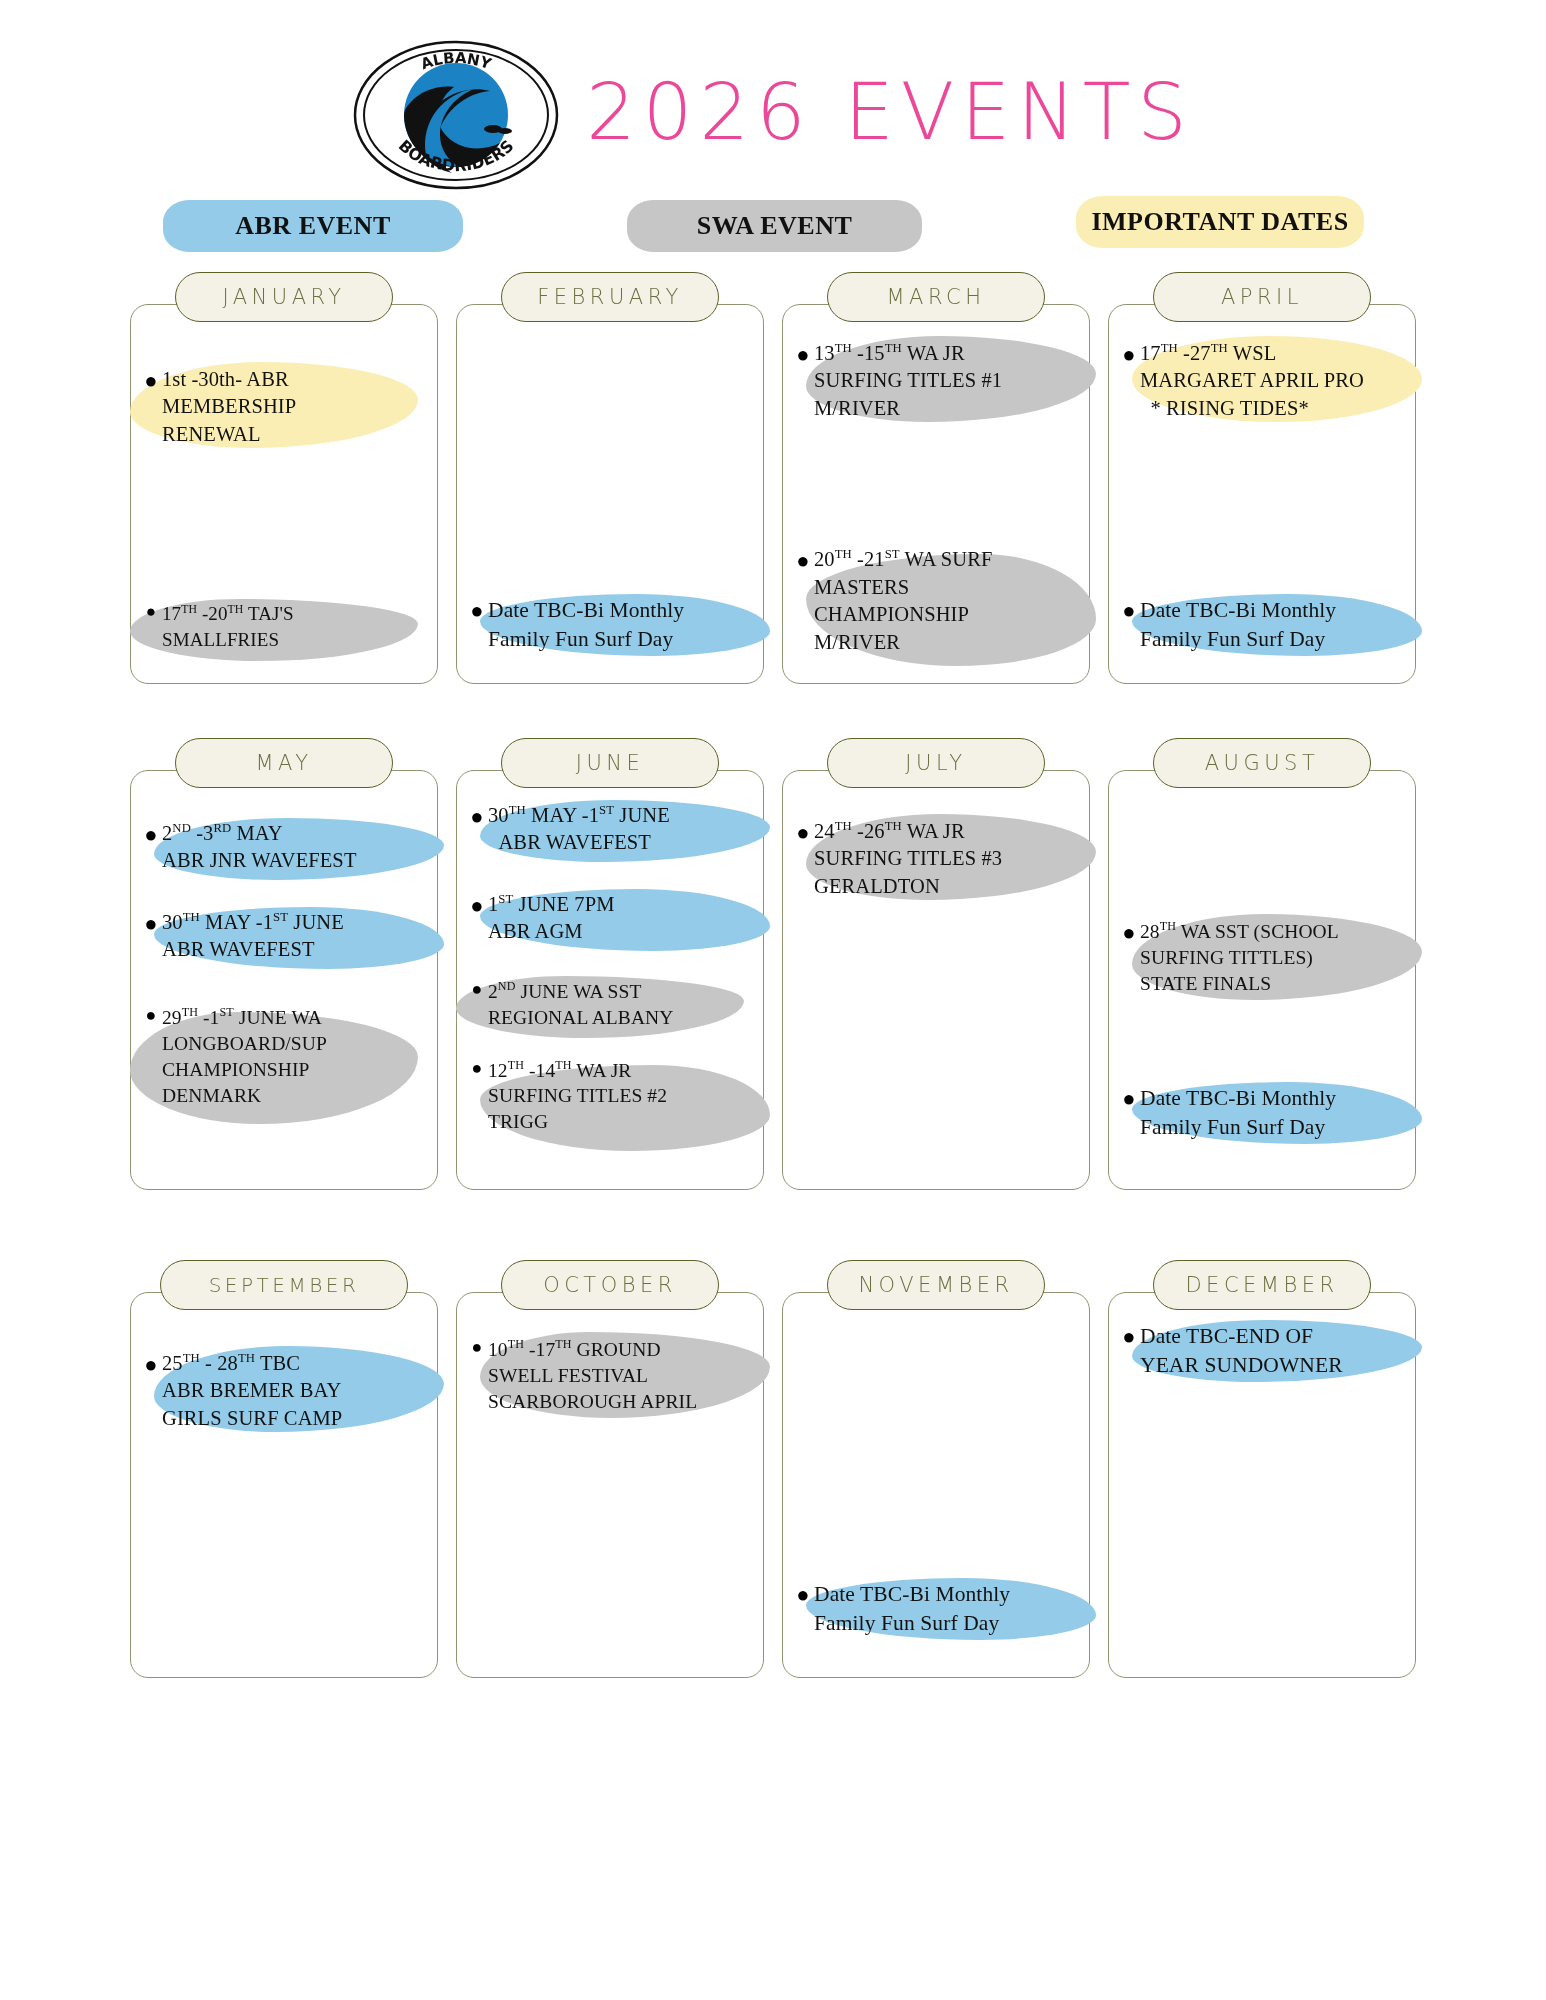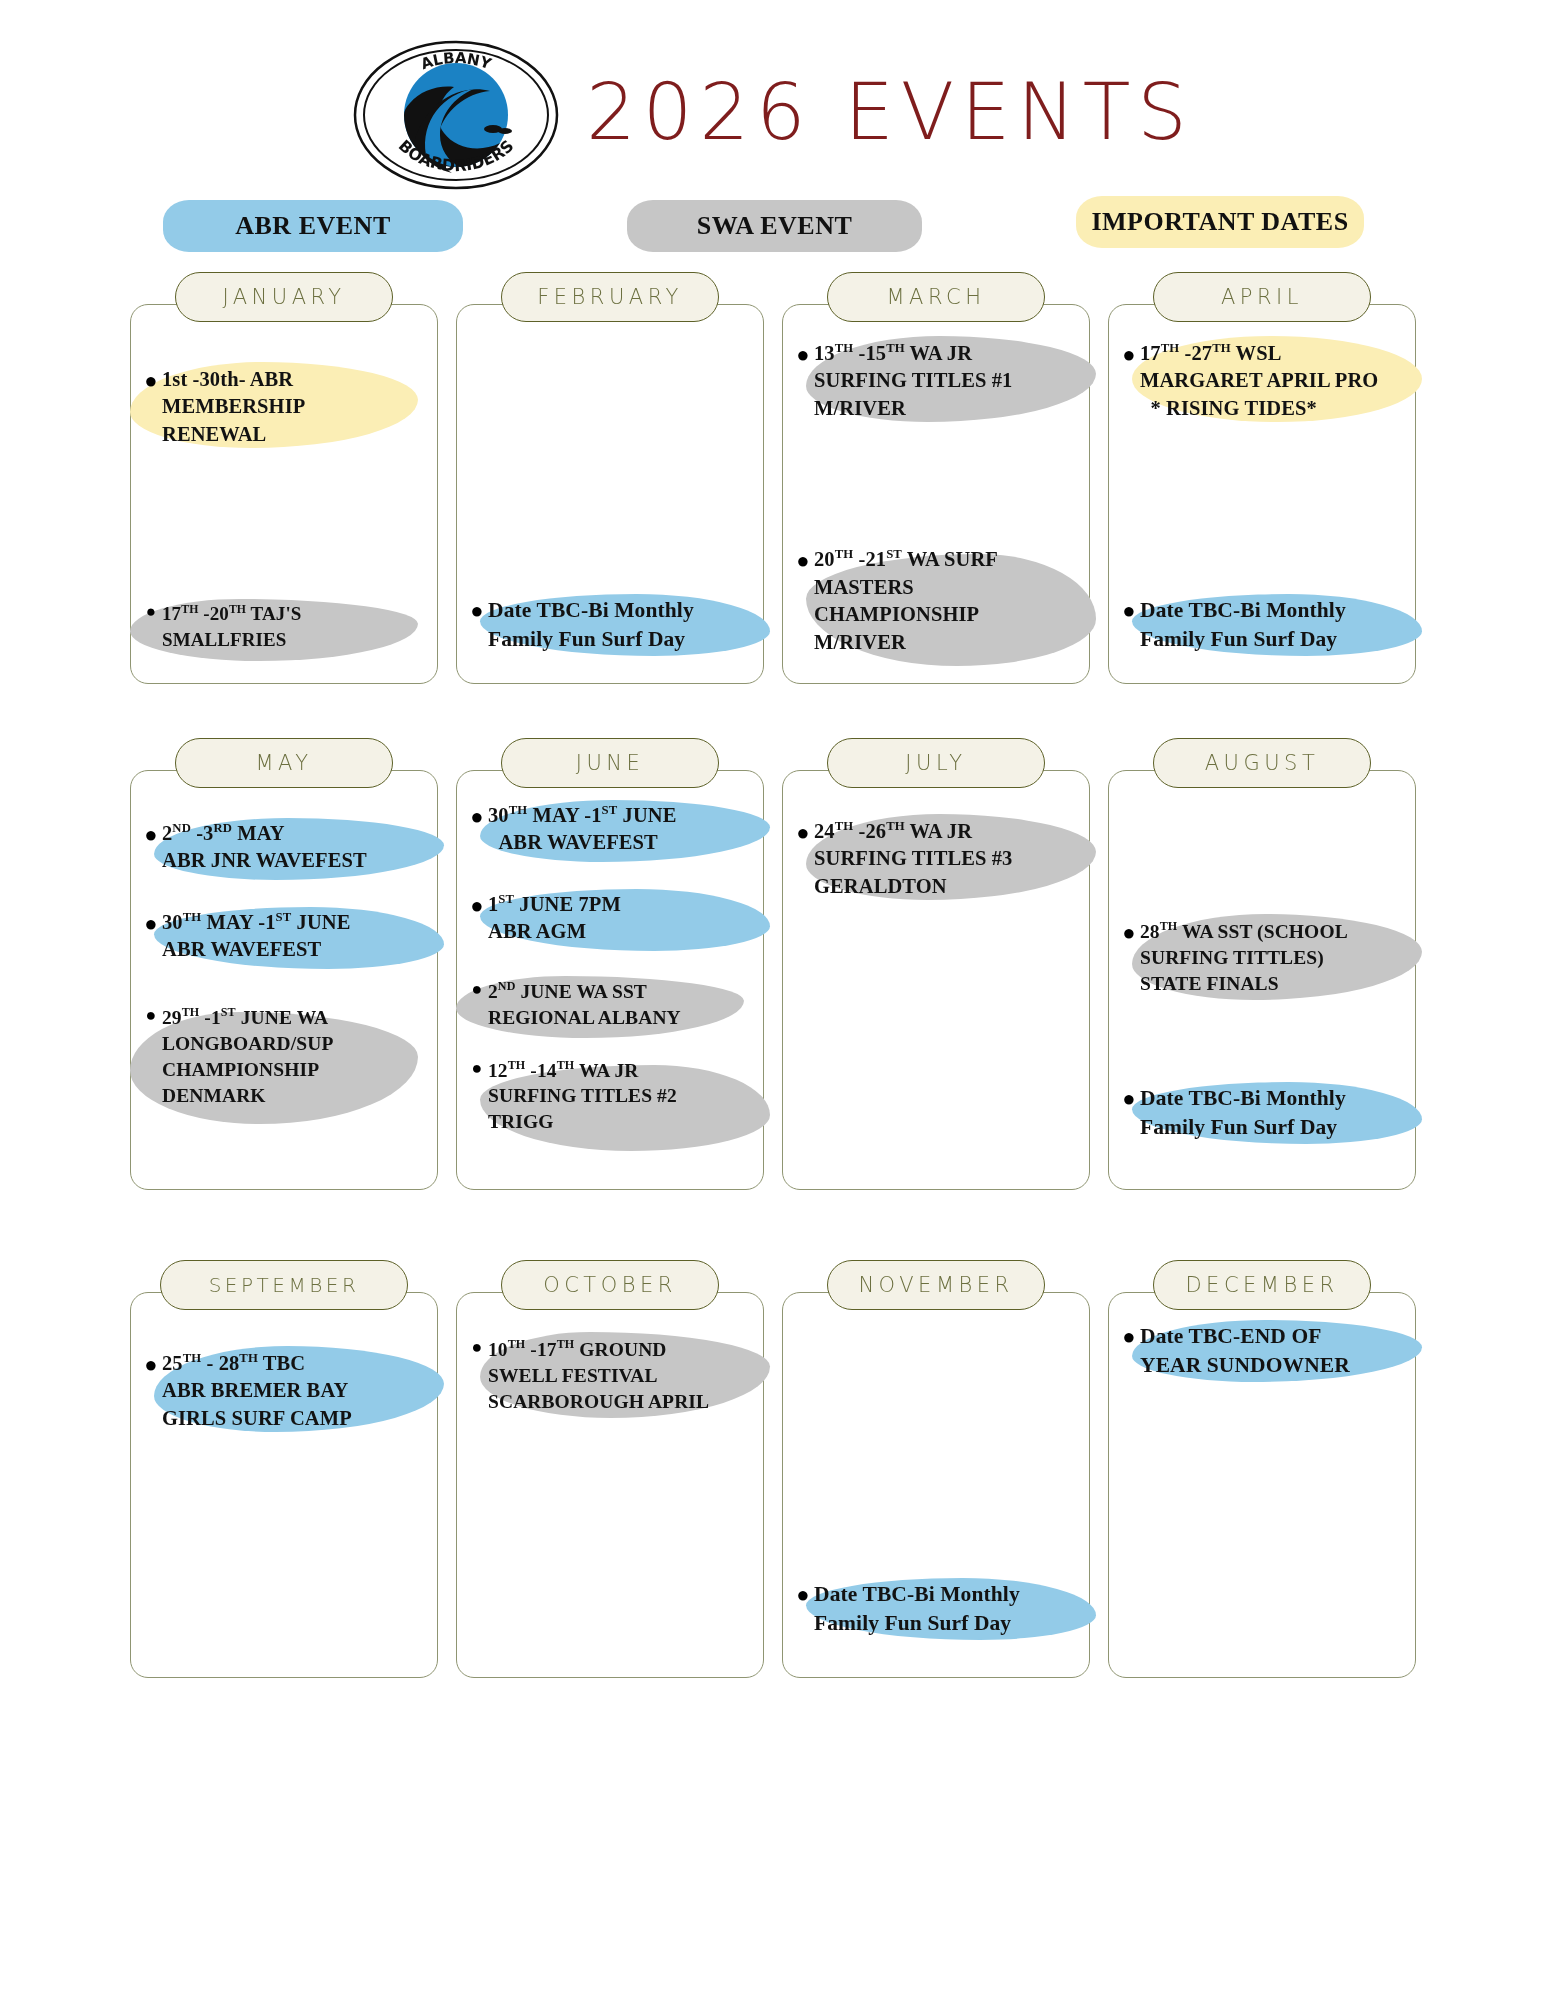--- a/index.html
+++ b/index.html
@@ -26,21 +26,21 @@
     width: 208px; height: 152px;
     flex: 0 0 auto;
     position: relative;
   }
   .logo svg { display:block; width:100%; height:100%; }
   .title {
     font-family: "DejaVu Sans", sans-serif;
     font-weight: 300;
     font-size: 78px;
     letter-spacing: 7px;
-    color: #7f1d1d;
+    color: #ec4899;
     white-space: nowrap;
     line-height: 1;
     padding-bottom: 6px;
   }
 
   
   .legend {
     position: relative;
     width: 1260px;
     height: 66px;
@@ -146,21 +146,21 @@
     font-size: 22px;
     line-height: 1.32;
     color: #000;
     position: relative;
     z-index: 3;
   }
   .event .etext {
     position: relative;
     z-index: 3;
     font-family: "Liberation Serif", serif;
-    font-weight: bold;
+    font-weight: normal;
     font-size: 20.5px;
     line-height: 1.34;
     color: #121212;
     letter-spacing: 0.1px;
   }
   .event .etext sup { font-size: 0.62em; vertical-align: super; }
 
   
   .blob {
     position: absolute;

